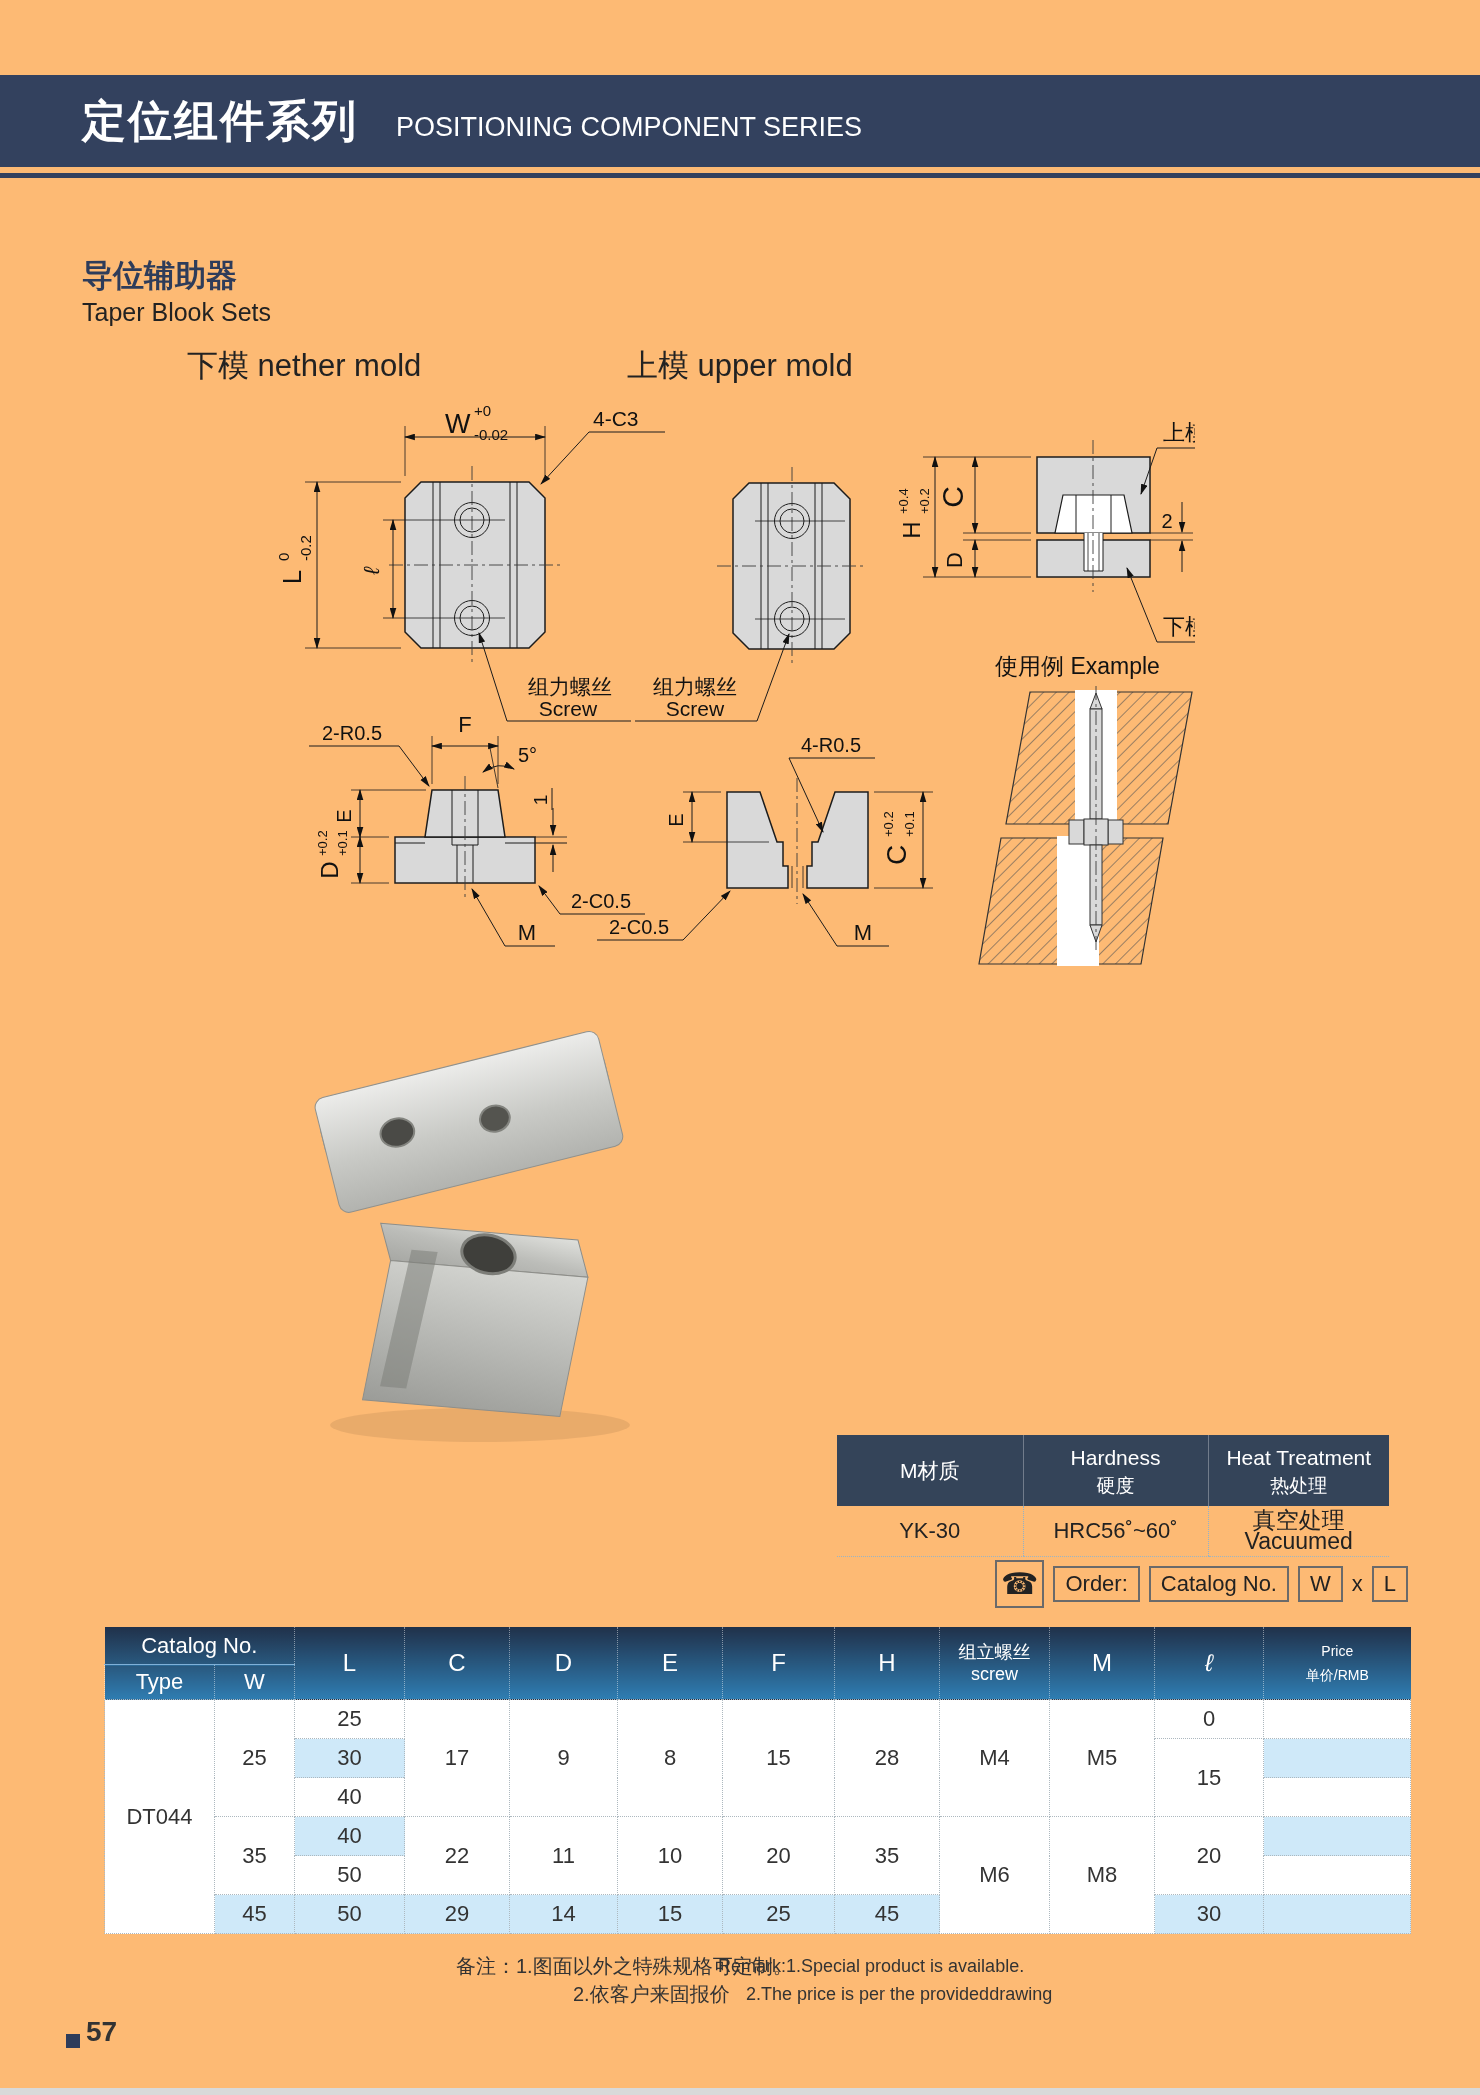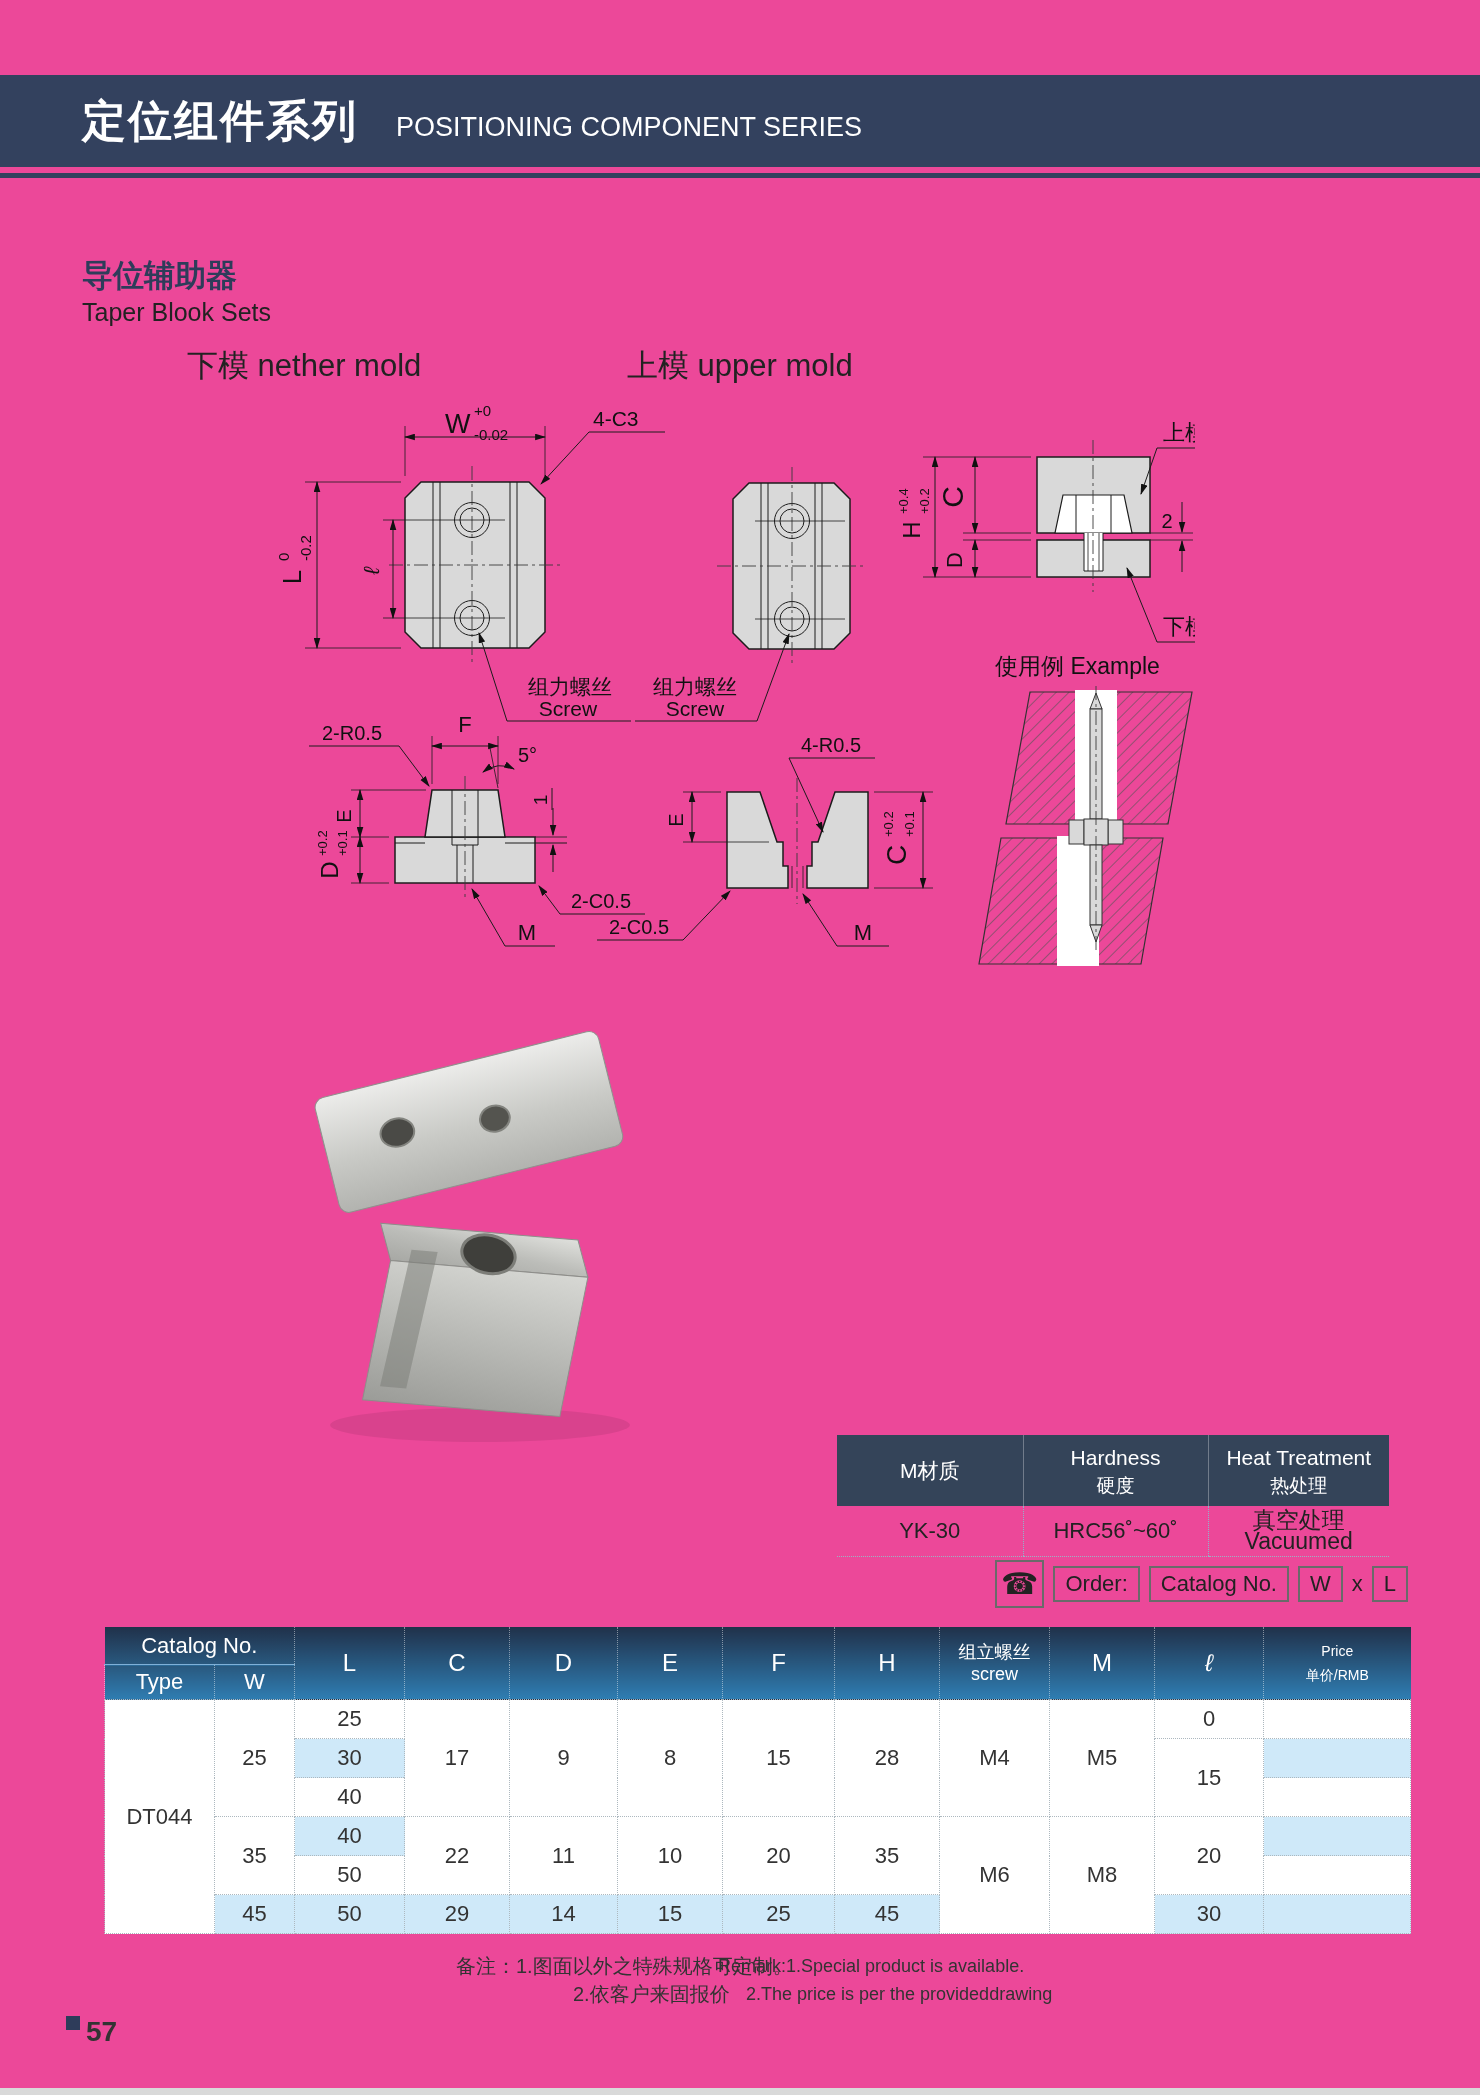--- a/index.html
+++ b/index.html
@@ -1,16 +1,16 @@
 <!DOCTYPE html>
 <html><head>
 <meta charset="utf-8">
 <style>
   html,body{margin:0;padding:0;background:#e8e8e8;}
-  .page{position:relative;width:1480px;height:2095px;background:#ec4899;overflow:hidden;
+  .page{position:relative;width:1480px;height:2095px;background:#fdba74;overflow:hidden;
         font-family:"Liberation Sans",sans-serif;color:#222;}
   
   .banner{position:absolute;left:0;top:75px;width:1480px;height:92px;background:#33415e;
           display:flex;align-items:baseline;padding-left:82px;box-sizing:border-box;}
   .banner .zh{color:#fff;font-size:44px;font-weight:bold;letter-spacing:2px;line-height:92px;}
   .banner .en{color:#fff;font-size:27px;margin-left:38px;letter-spacing:0px;}
   .banner-rule{position:absolute;left:0;top:173px;width:1480px;height:5px;background:#33415e;}
   .sec-zh{position:absolute;left:82px;top:255px;font-size:31px;font-weight:bold;color:#2e3c5a;}
   .sec-en{position:absolute;left:82px;top:298px;font-size:25px;color:#222;}
   .mold-label{position:absolute;top:345px;font-size:31px;color:#222;}
@@ -52,21 +52,21 @@
   .spec .hsm{font-size:18px;line-height:22px;}
   .spec .hpr{font-size:14px;line-height:24px;}
   .spec td{height:36px;text-align:center;font-size:22px;color:#333;border:1px dotted #adb8bf;background:#fff;}
   .spec td.hl{background:#cfe9f9;}
   
   .rem-zh{position:absolute;left:456px;top:1952px;font-size:20px;color:#333;line-height:28px;}
   .rem-zh .l2{padding-left:54px;text-align:center;}
   .rem-en{position:absolute;left:718px;top:1952px;font-size:18px;color:#333;line-height:28px;}
   .rem-en .l2{padding-left:28px;}
   
-  .pagenum{position:absolute;left:66px;top:2016px;display:flex;align-items:flex-start;gap:6px;}
+  .pagenum{position:absolute;left:66px;top:2016px;display:flex;align-items:flex-end;gap:6px;}
   .pagenum .sq{width:14px;height:14px;background:#2e3c5a;}
   .pagenum .no{font-size:28px;font-weight:bold;color:#333;}
   .bottom-strip{position:absolute;left:0;top:2088px;width:1480px;height:7px;background:#d9d9d9;}
 </style>
 </head>
 <body>
 
 <div class="page">
 
   <div class="banner">

